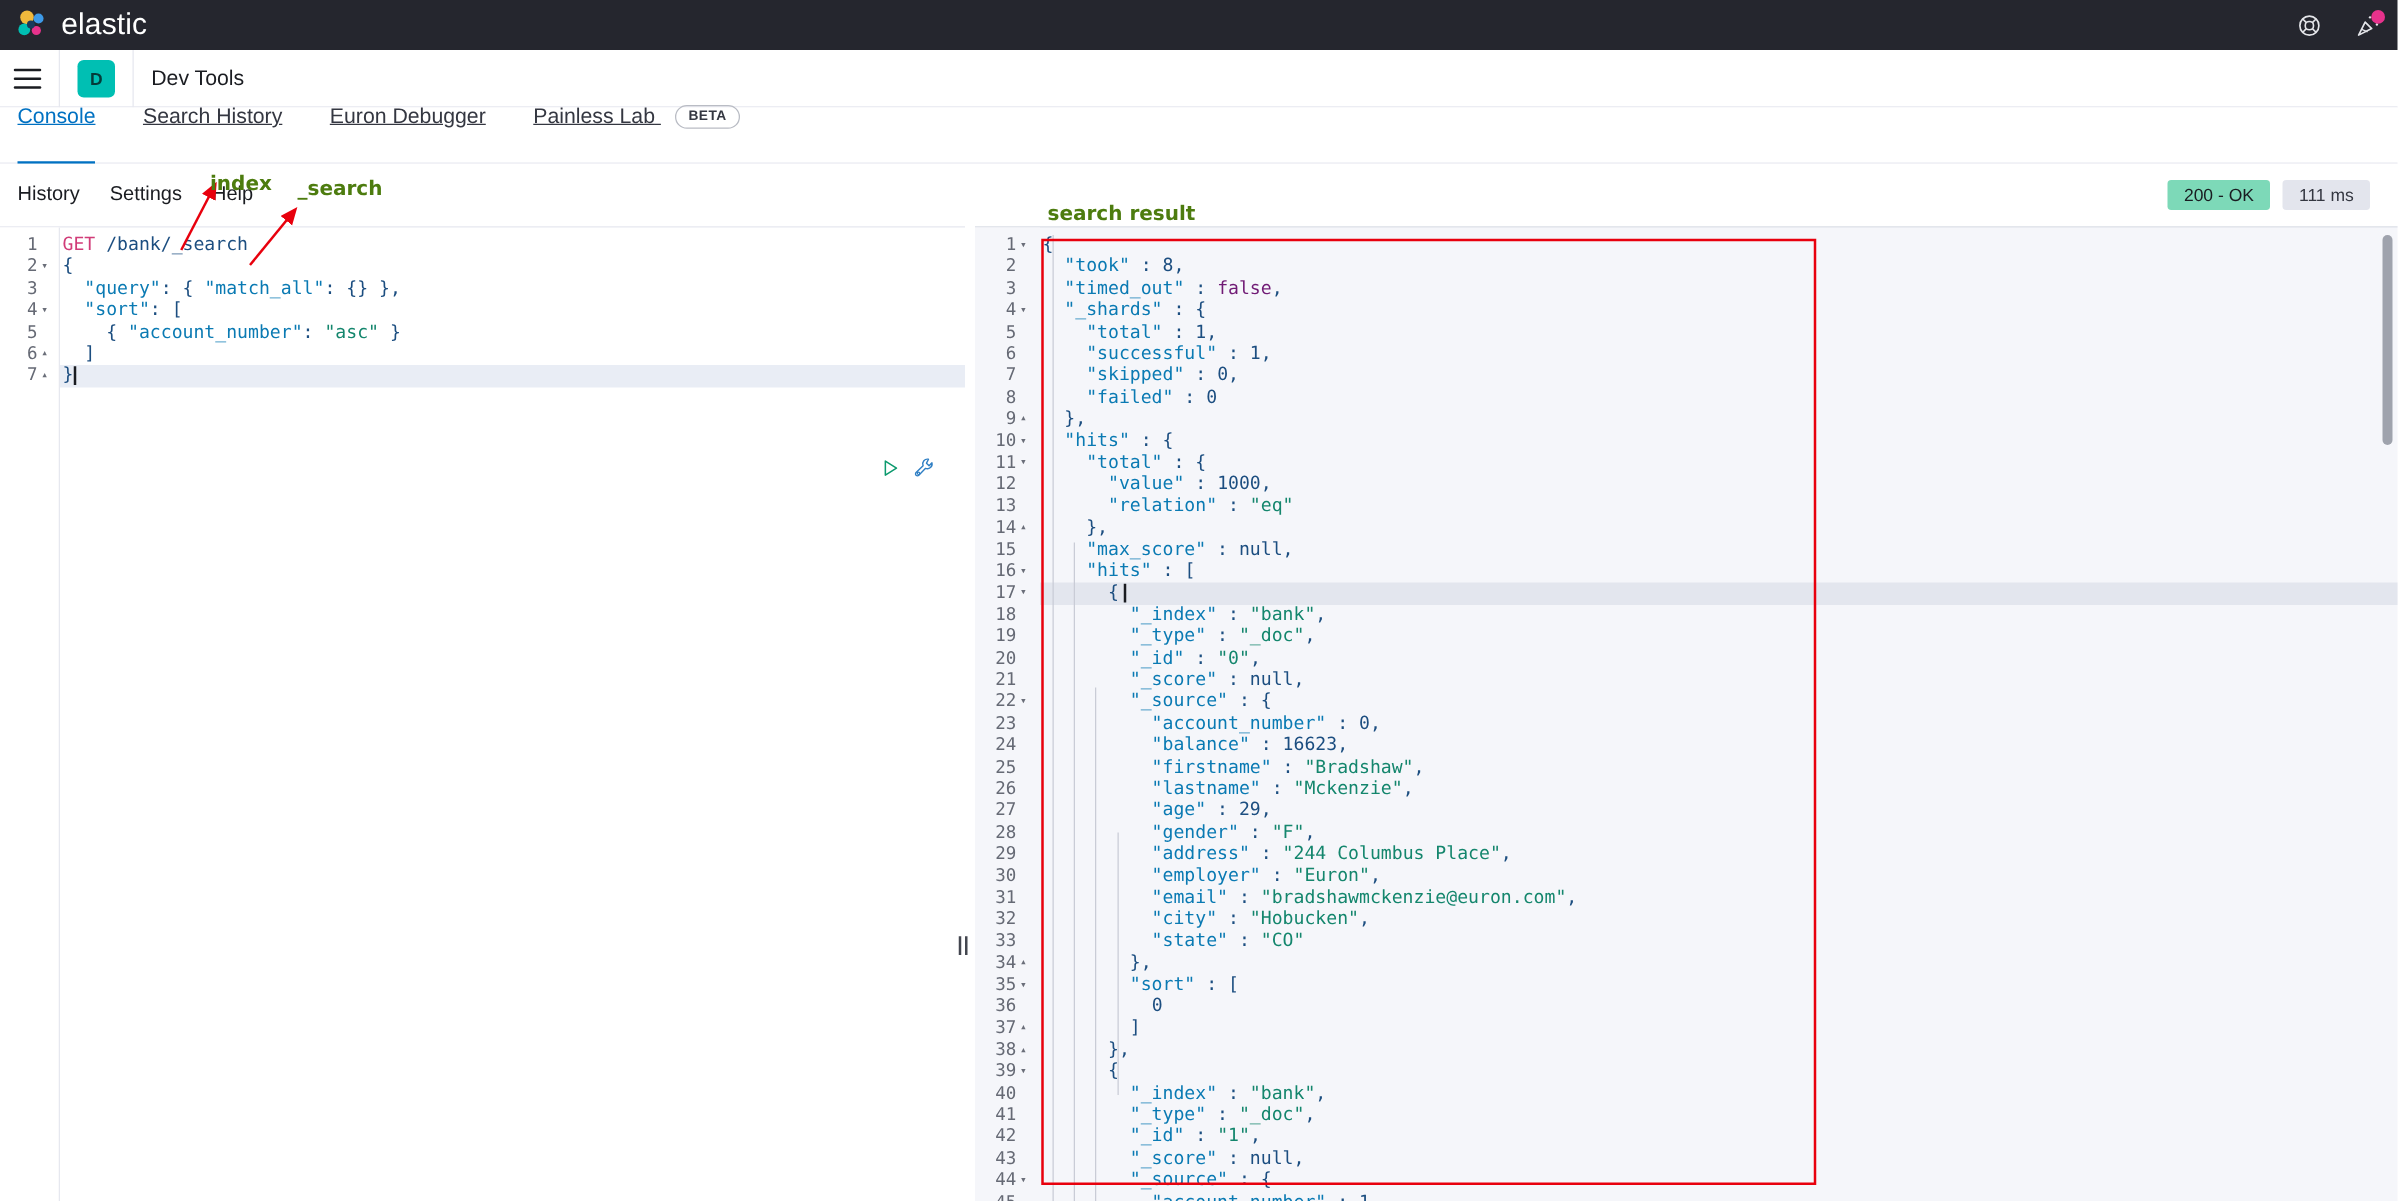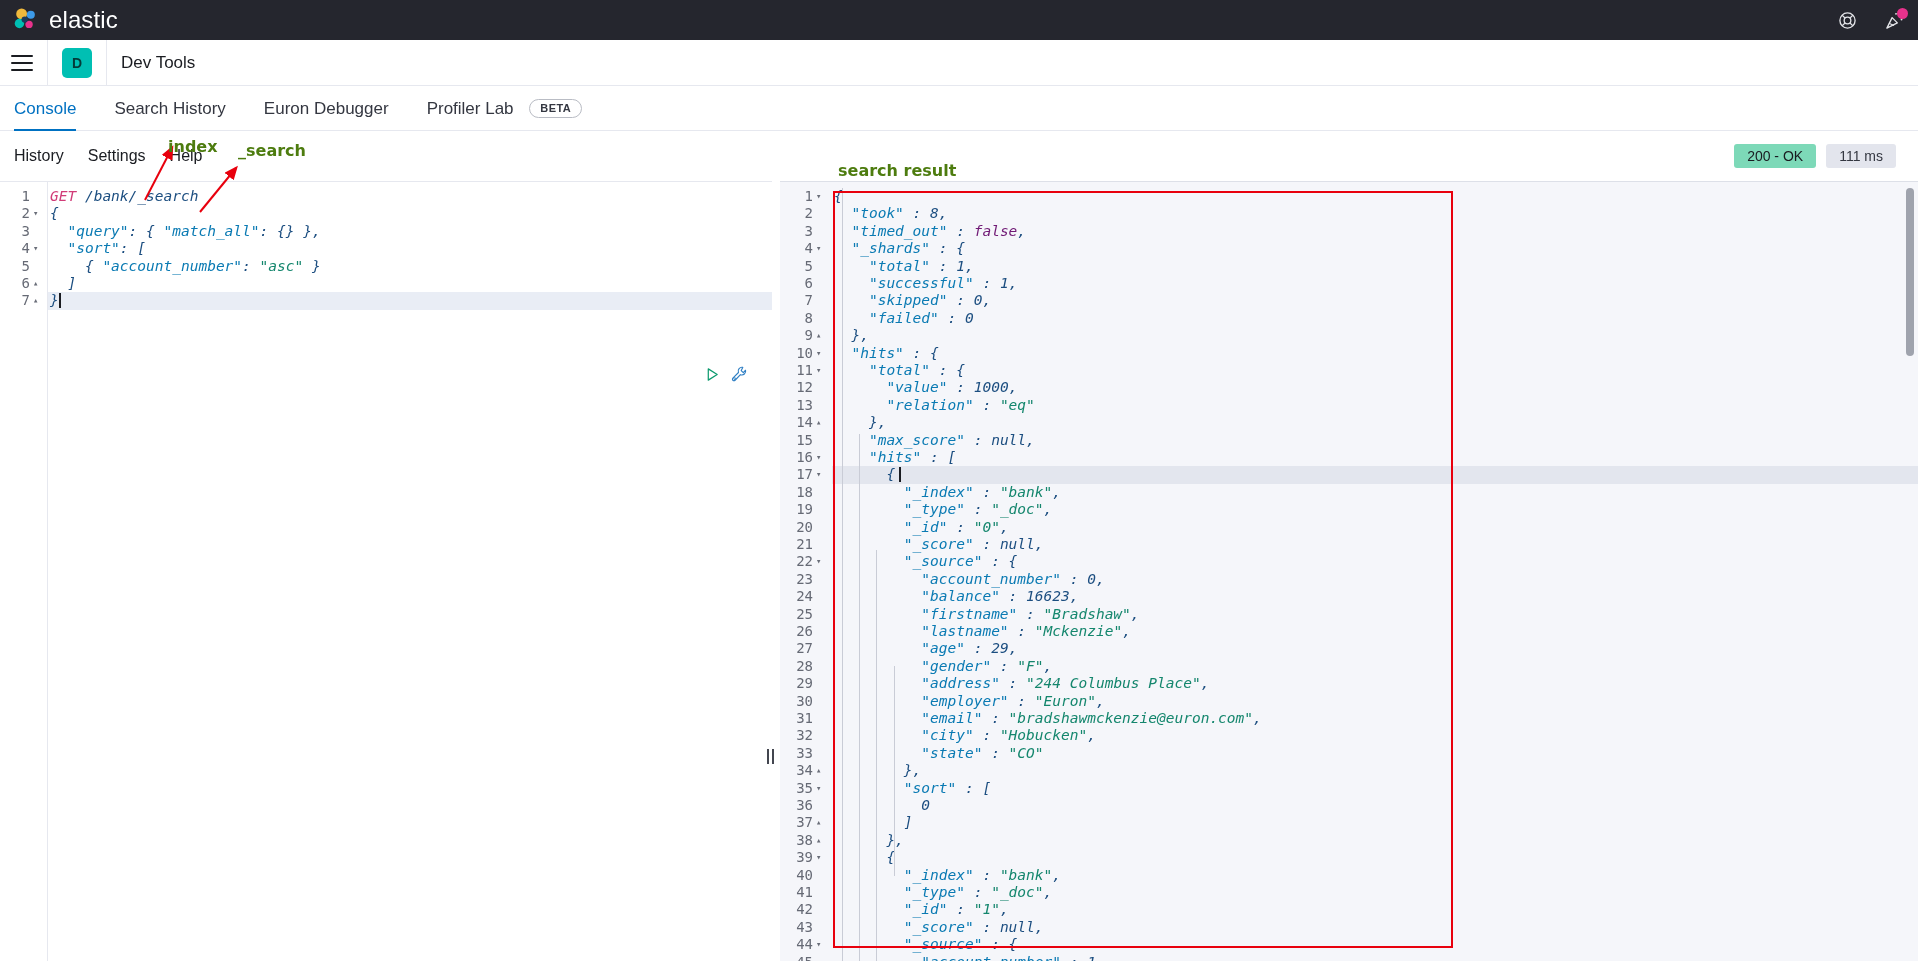--- a/index.html
+++ b/index.html
@@ -62,22 +62,22 @@
   }
   .app-title { color: #1a1c21; font-size: 17px; margin-left: 14px; }
 
   
   .tabs {
     position: absolute; left: 0; top: 86px; width: 1918px; height: 45px;
     background: #ffffff; display: flex; align-items: flex-end;
     border-bottom: 1px solid #e6e8ef;
   }
   .tab {
-    font-size: 17px; color: #343741; padding: 0 0 11px 0; margin-left: 38px;
-    position: relative; cursor: pointer; white-space: nowrap;
+    font-size: 17px; color: #343741; padding: 0 0 27px 0; margin-left: 38px;
+    position: relative; cursor: pointer; white-space: nowrap; text-decoration: underline;
   }
   .tab:first-child { margin-left: 14px; }
   .tab.active { color: #0071c2; font-weight: 400; }
   .tab.active::after {
     content: ""; position: absolute; left: 0; right: 0; bottom: -1px;
     height: 2px; background: #0071c2;
   }
   .beta-badge {
     display: inline-block; margin-left: 11px; padding: 2px 10px 3px;
     border: 1px solid #b9bcc4; border-radius: 11px;
@@ -129,21 +129,21 @@
     position: absolute; left: 0; top: 0; width: 100%;
   }
   .ln-num {
     position: absolute; text-align: right;
     color: #666a75; font-size: 14px;
     font-family: "DejaVu Sans Mono", "Liberation Mono", monospace;
   }
   .fold {
     position: absolute; font-size: 9px; color: #6a6e79; line-height: 17.4px;
   }
-  .code-text { position: absolute; top: 0; font-style: italic; }
+  .code-text { position: absolute; top: 0; }
 
   .k-method { color: #d13c78; }
   .k-url { color: #1c4e80; }
   .k-key { color: #0a7ab3; }
   .k-str { color: #14866d; }
   .k-num { color: #1c4e80; }
   .k-bool { color: #701a75; }
   .k-null { color: #1c4e80; }
   .k-punct { color: #1c4e80; }
 
@@ -260,21 +260,21 @@
   <div class="tab active">
     <span>Console</span>
   </div>
   <div class="tab">
     <span>Search History</span>
   </div>
   <div class="tab">
     <span>Euron Debugger</span>
   </div>
   <div class="tab">
-    <span>Profiler Lab</span>
+    <span>Painless Lab</span>
     <span class="beta-badge">BETA</span>
   </div>
 </div>
 
 <div class="subnav">
   <div class="subnav-item">History</div>
   <div class="subnav-item">Settings</div>
   <div class="subnav-item">Help</div>
 </div>
 

